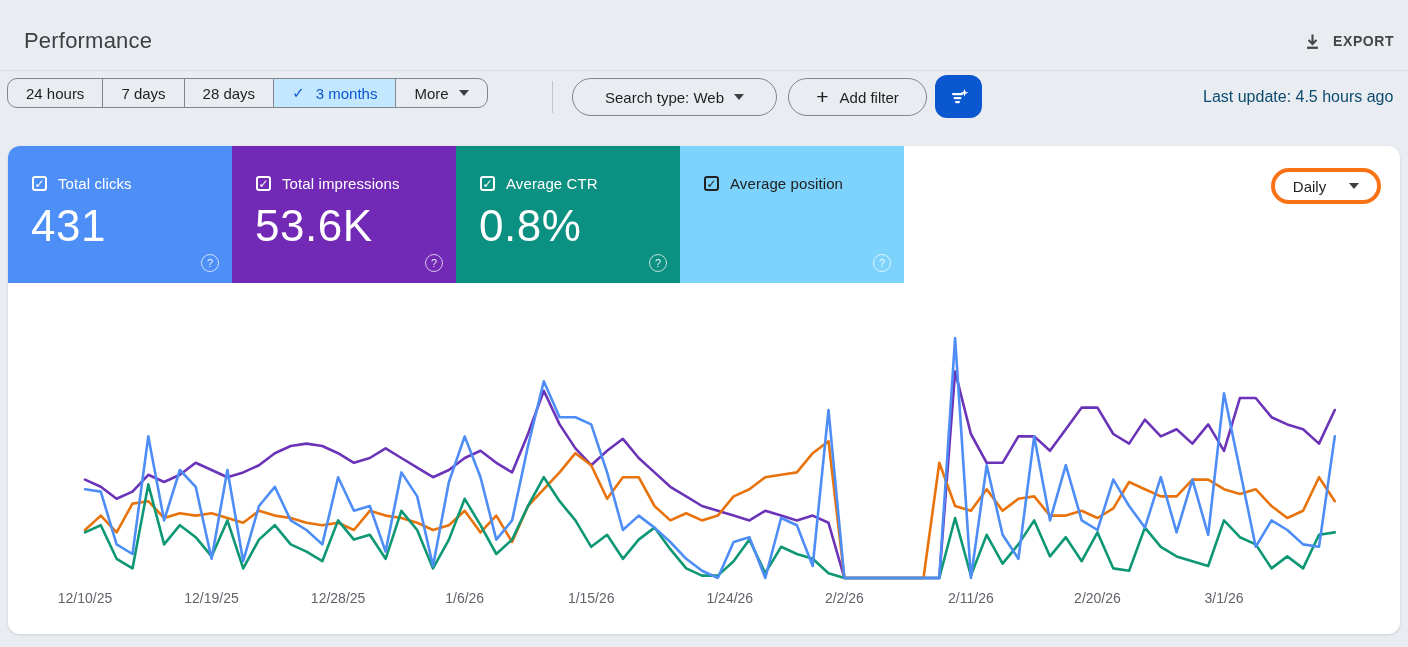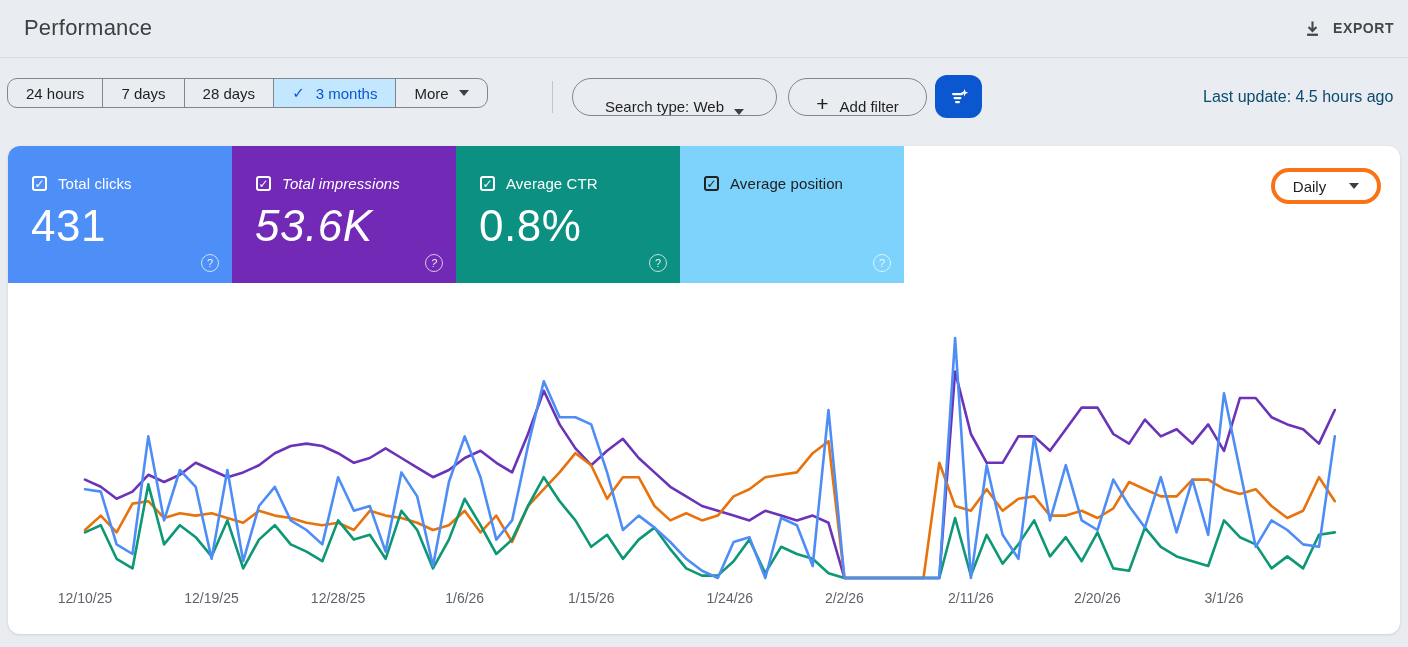--- a/index.html
+++ b/index.html
@@ -3,37 +3,37 @@
 <meta charset="utf-8">
 <style>
   * { box-sizing: border-box; }
   html,body { margin:0; padding:0; }
   body {
     width:1408px; height:647px; overflow:hidden; position:relative;
     background:#e9edf2; color:#202124;
     font-family:"Liberation Sans","DejaVu Sans",sans-serif;
   }
   
-  .header { position:absolute; top:0; left:0; width:1408px; height:58px; border-bottom:1px solid #d9dce3; }
+  .header { position:absolute; top:13px; left:0; width:1408px; height:58px; border-bottom:1px solid #d9dce3; }
   .page-title { position:absolute; left:24px; top:15px; font-size:22px; font-weight:500; color:#3c4043; letter-spacing:.2px; }
   .export-btn { position:absolute; left:1303px; top:0; height:56px; display:flex; align-items:center; gap:11px;
     color:#444746; font-size:14px; font-weight:700; letter-spacing:.6px; cursor:pointer; white-space:nowrap; }
   
   .seg-group { position:absolute; left:7px; top:78px; height:30px; display:flex; align-items:stretch;
     border:1px solid #80868b; border-radius:10px; overflow:hidden; }
   .seg { display:flex; align-items:center; justify-content:center; padding:0 18px; font-size:15px;
     color:#1f1f1f; cursor:pointer; border-left:1px solid #80868b; background:transparent; white-space:nowrap; }
   .seg:first-child { border-left:none; }
   .seg.selected { background:#c2e7ff; color:#0b57d0; font-weight:500; }
   .check-glyph { margin-right:11px; font-weight:400; font-size:15px; }
   .caret { width:0; height:0; border-left:5px solid transparent; border-right:5px solid transparent;
     border-top:6px solid #3c4043; margin-left:10px; }
   .vdiv { position:absolute; left:552px; top:81px; width:1px; height:32px; background:#c3c7cd; }
   .pill { position:absolute; top:78px; height:38px; border:1px solid #80868b; border-radius:19px;
-    display:flex; align-items:flex-end; justify-content:center; font-size:15px; color:#1f1f1f; cursor:pointer; white-space:nowrap; }
+    display:flex; align-items:center; justify-content:center; font-size:15px; color:#1f1f1f; cursor:pointer; white-space:nowrap; }
   .search-pill { left:572px; width:205px; }
   .add-pill { left:788px; width:139px; }
   .plus-glyph { font-size:21px; font-weight:400; margin-right:11px; line-height:1; position:relative; top:-1px; }
   .tune-btn { position:absolute; left:935px; top:75px; width:47px; height:43px; background:#0b57d0;
     border-radius:12px; display:flex; align-items:center; justify-content:center; cursor:pointer; }
   .last-update { position:absolute; left:1203px; top:78px; height:38px; line-height:38px;
     font-size:16px; color:#0c4a6e; width:199px; overflow:hidden; white-space:nowrap; }
   
   .card { position:absolute; left:8px; top:146px; width:1392px; height:488px; background:#fff;
     border-radius:12px; overflow:hidden; box-shadow:0 1px 3px rgba(60,64,67,.16); }
@@ -120,21 +120,21 @@
 <div class="card">
   <div class="tiles">
     <div class="tile" style="background: rgb(77, 142, 247); color: rgb(255, 255, 255);">
       <div class="tile-head">
         <span class="cb"></span>
         <span>Total clicks</span>
       </div>
       <div class="tile-value">431</div>
       <span class="help"></span>
     </div>
-    <div class="tile" style="background: rgb(114, 41, 181); color: rgb(255, 255, 255); font-style: italic;">
+    <div class="tile" style="background: rgb(114, 41, 181); color: rgb(255, 255, 255);">
       <div class="tile-head">
         <span class="cb"></span>
         <span>Total impressions</span>
       </div>
       <div class="tile-value">53.6K</div>
       <span class="help"></span>
     </div>
     <div class="tile" style="background: rgb(12, 144, 129); color: rgb(255, 255, 255);">
       <div class="tile-head">
         <span class="cb"></span>

